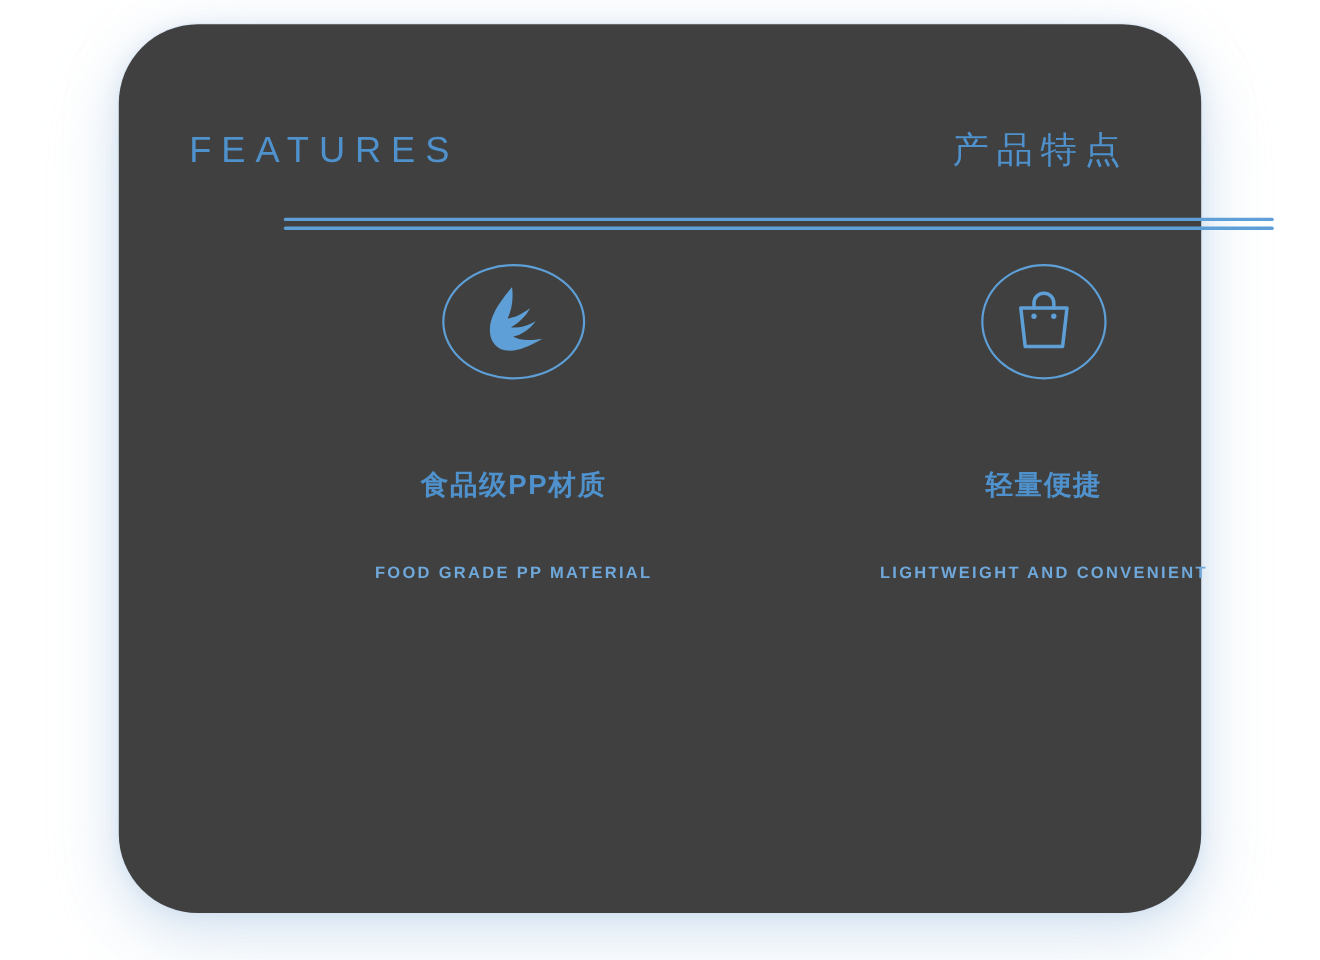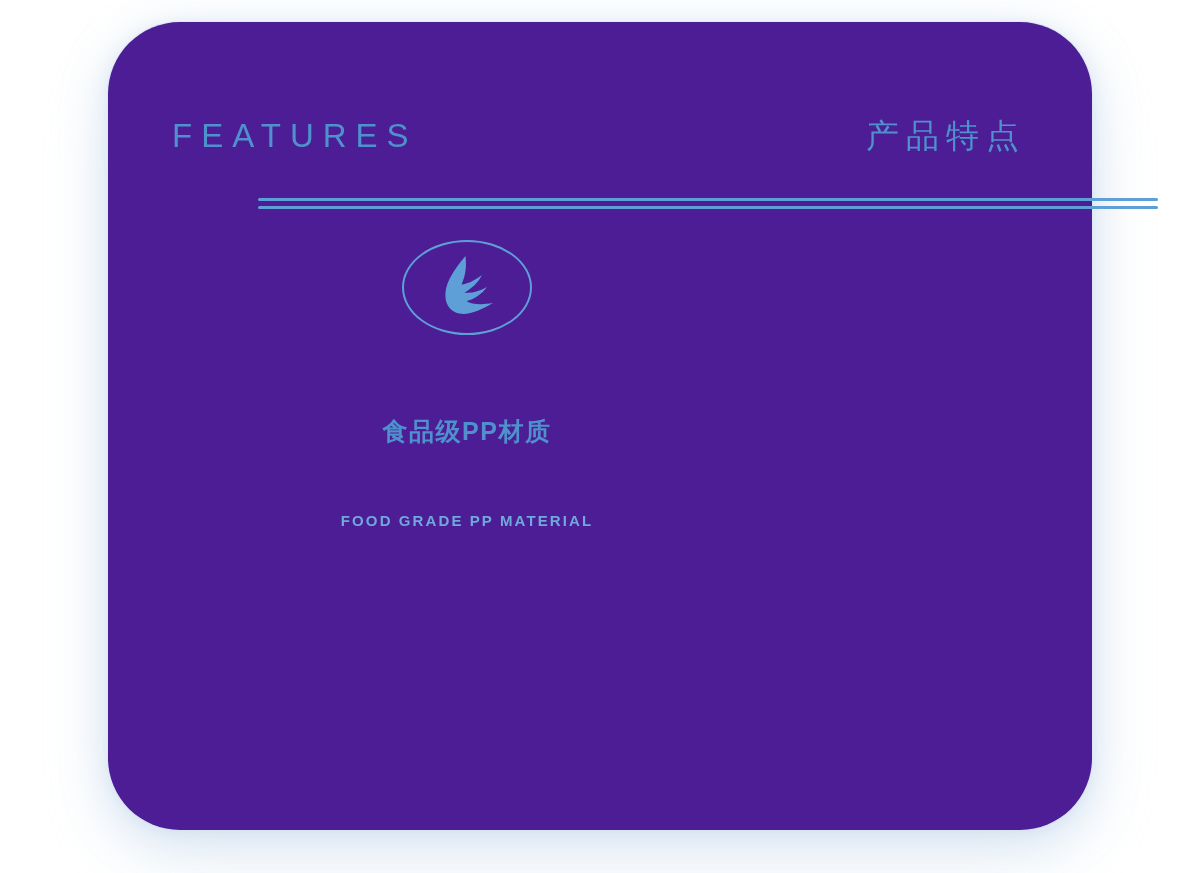--- a/index.html
+++ b/index.html
@@ -20,21 +20,21 @@
     width: 1200px;
     height: 873px;
     background: #ffffff;
   }
   .card {
     position: absolute;
     left: 108px;
     top: 22px;
     width: 984px;
     height: 808px;
-    background: #4c1d95;
+    background: #404040;
     border-radius: 72px;
     box-shadow:
       0 0 0 1px rgba(214,228,242,0.55),
       0 10px 46px rgba(178,203,230,0.40),
       0 2px 14px rgba(188,211,234,0.32),
       0 30px 70px rgba(196,216,236,0.30);
   }
 
   
   .card-header {
@@ -120,21 +120,21 @@
   }
   .row1 .feature-cn { margin-top: 36px; }
   .row2 .feature-cn { margin-top: 36px; }
 
   .feature-en {
     color: #6FA8DA;
     font-size: 15px;
     font-weight: 700;
     letter-spacing: 2.1px;
     line-height: 1;
-    margin-top: 21px;
+    margin-top: 11px;
     white-space: nowrap;
   }
 
   svg { display: block; overflow: visible; }
 </style>
 </head>
 <body>
 
 <div class="stage">
   <div class="card">
@@ -159,16 +159,32 @@
               <path d="M40.5 10 C33 25 28.5 38 28.5 48 C28.5 57 31.5 63 37 66.5 C33 58 32.5 48 34.5 38 C36 30.5 38 20 40.5 10 Z" fill="#ffffff" opacity="0.0"></path>
             </svg>
           </span>
         </div>
         <div class="feature-cn">食品级PP材质</div>
         <div class="feature-en">FOOD GRADE PP MATERIAL</div>
       </div>
 
 
 
+      <div class="feature row2">
+        <div class="icon-ring">
+          <span>
+            <svg width="64" height="64" viewBox="0 0 64 64" aria-hidden="true">
+              <g fill="none" stroke="#5D9FD6" stroke-width="3.2" stroke-linejoin="round" stroke-linecap="round">
+                <path d="M11 19 L53 19 L49 54 L15 54 Z"></path>
+                <path d="M23 19 L23 14.5 A9 9 0 0 1 41 14.5 L41 19"></path>
+              </g>
+              <circle cx="23" cy="26.5" r="2.4" fill="#5D9FD6"></circle>
+              <circle cx="41" cy="26.5" r="2.4" fill="#5D9FD6"></circle>
+            </svg>
+          </span>
+        </div>
+        <div class="feature-cn">轻量便捷</div>
+        <div class="feature-en">LIGHTWEIGHT AND CONVENIENT</div>
+      </div>
 
     </div>
   </div>
 </div>
 
 </body></html>

